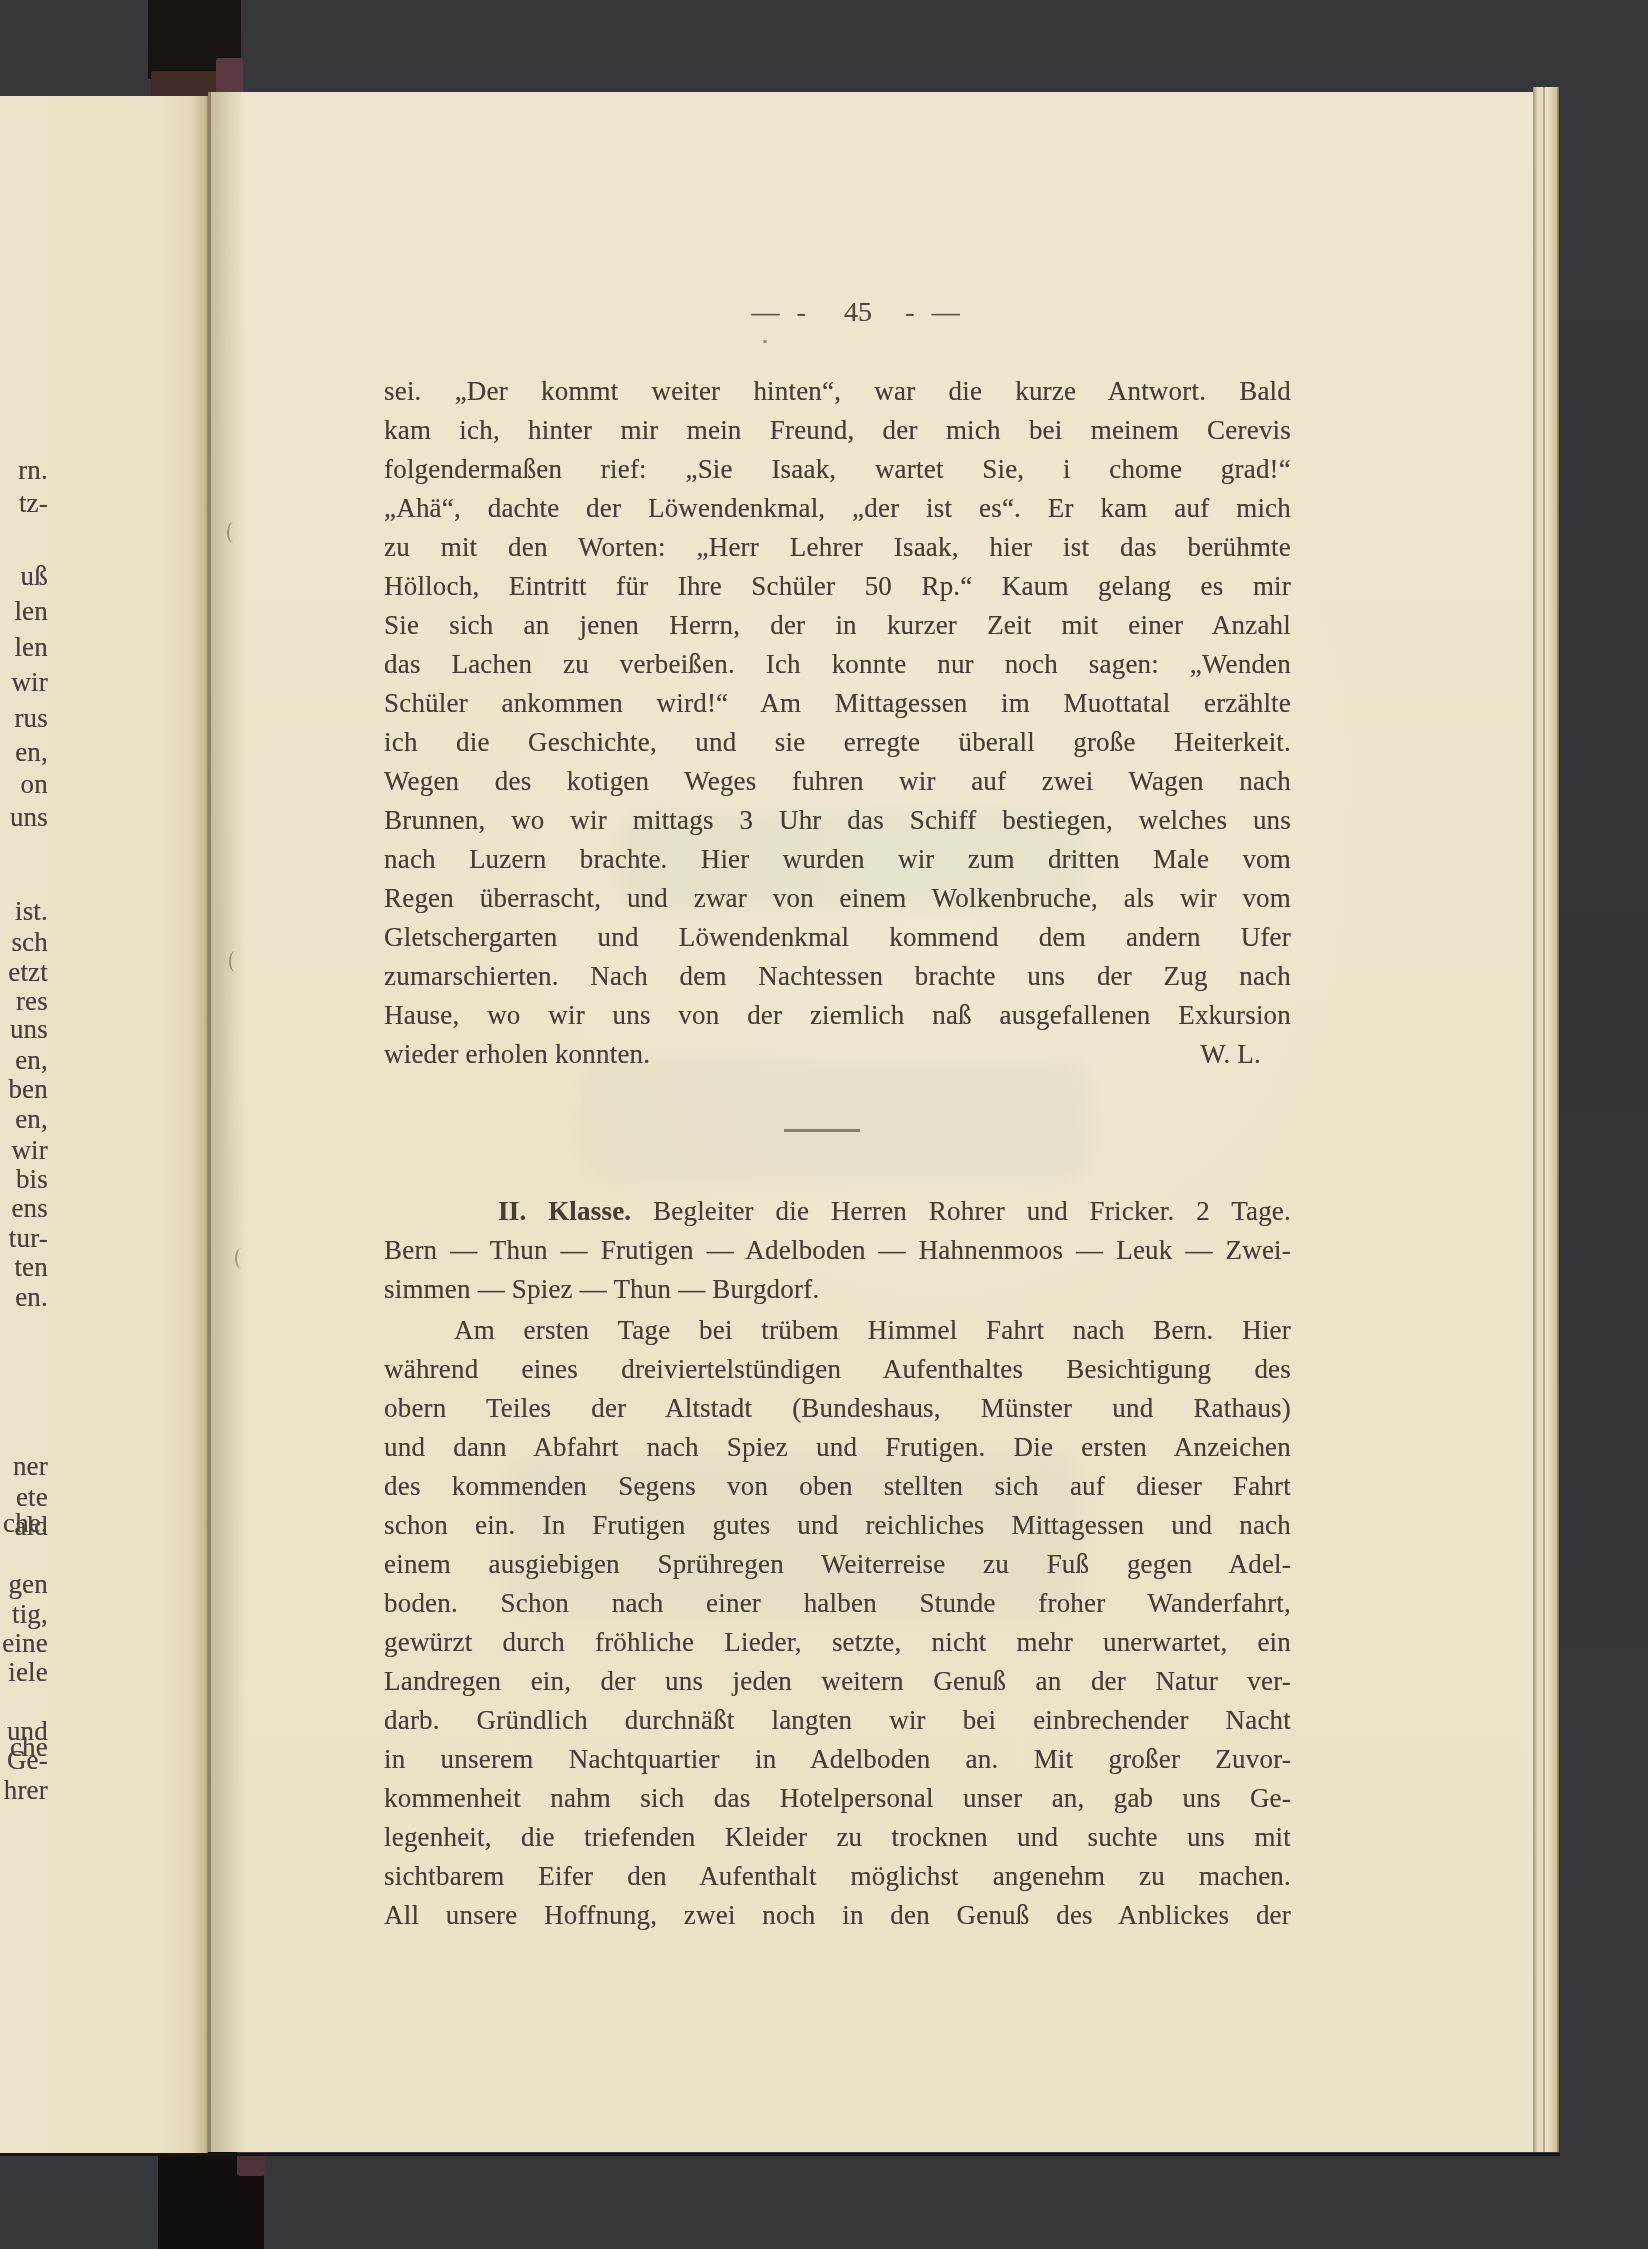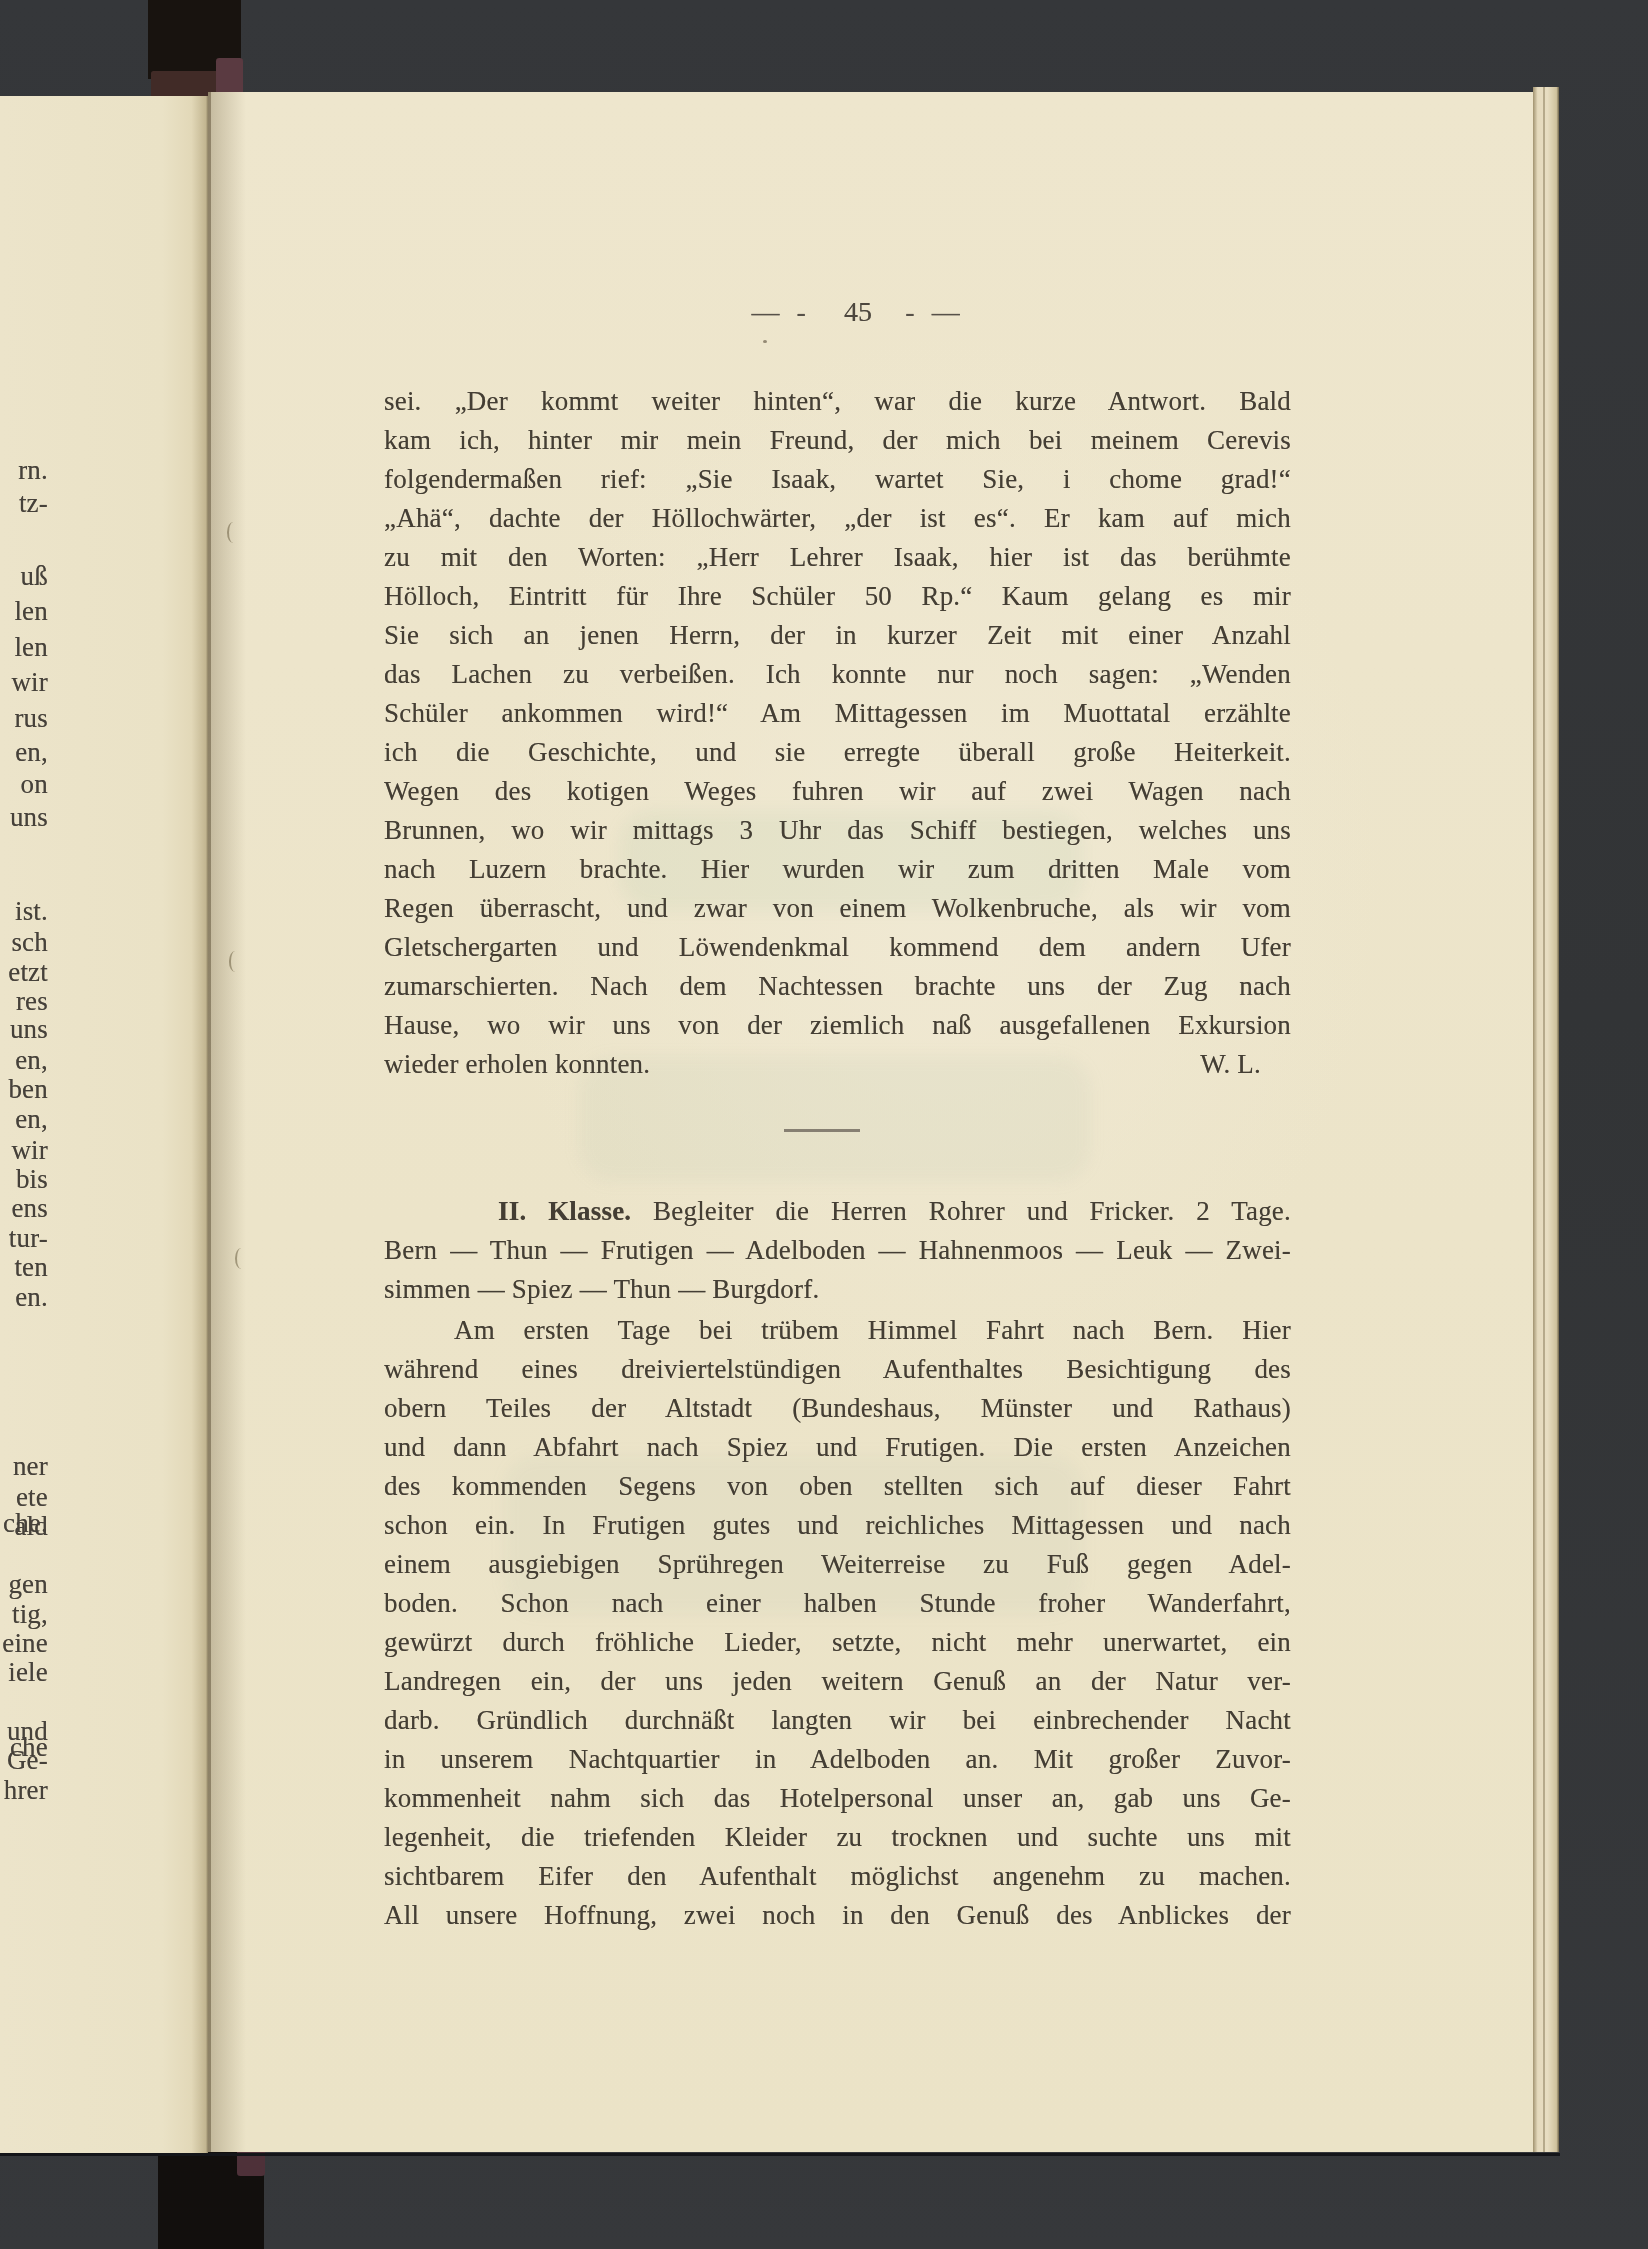--- a/index.html
+++ b/index.html
@@ -46,21 +46,21 @@
   }
   #stack-edge .inner-line{position:absolute;left:10px;top:0;width:1.6px;height:100%;background:rgba(150,136,104,.6);}
   .bottom-edge-line{position:absolute;left:0;top:2153px;width:1560px;height:3.3px;background:#141519;z-index:3;}
   
   .textcol{position:absolute;left:176px;width:907px;color:#443e34;
     font-size:27px;line-height:39px;letter-spacing:0.2px;
     text-shadow:0 0 0.5px rgba(68,62,52,.5);}
   #pageheader{top:203px;display:flex;justify-content:center;align-items:baseline;gap:33px;
     font-size:28px;line-height:33px;color:#4d473e;transform:translateX(20.6px);}
   #pageheader .dash{letter-spacing:5px;color:#575149;}
-  #para1{top:290px;}
+  #para1{top:280px;}
   #para2{top:1100px;}
   #para3{top:1219px;}
   .tline{text-align:justify;text-align-last:justify;}
   .tline.lastleft{text-align-last:left;}
   .indent{text-indent:70px;}
   .sigrow{display:flex;justify-content:space-between;}
   .sig{padding-right:30px;}
   b.lead{font-weight:bold;margin-left:44px;}
   #separator{position:absolute;left:576px;top:1037px;width:76px;height:2.5px;background:#6e675c;opacity:.8;}
 </style>
@@ -131,21 +131,21 @@
     <div id="pageheader" class="textcol">
       <span class="dash">— -</span>
       <span>45</span>
       <span class="dash">- —</span>
     </div>
 
     <div id="para1" class="textcol">
       <div class="tline">sei. „Der kommt weiter hinten“, war die kurze Antwort.  Bald</div>
       <div class="tline">kam ich, hinter mir mein Freund, der mich bei meinem Cerevis</div>
       <div class="tline">folgendermaßen rief: „Sie Isaak, wartet Sie, i chome grad!“</div>
-      <div class="tline">„Ahä“, dachte der Höllochwärter, „der ist es“.  Er kam auf mich</div>
+      <div class="tline">„Ahä“, dachte der Löwendenkmal, „der ist es“.  Er kam auf mich</div>
       <div class="tline">zu mit den Worten: „Herr Lehrer Isaak, hier ist das berühmte</div>
       <div class="tline">Hölloch, Eintritt für Ihre Schüler 50 Rp.“  Kaum gelang es mir</div>
       <div class="tline">Sie sich an jenen Herrn, der in kurzer Zeit mit einer Anzahl</div>
       <div class="tline">das Lachen zu verbeißen.  Ich konnte nur noch sagen: „Wenden</div>
       <div class="tline">Schüler ankommen wird!“  Am Mittagessen im Muottatal erzählte</div>
       <div class="tline">ich die Geschichte, und sie erregte überall große Heiterkeit.</div>
       <div class="tline">Wegen des kotigen Weges fuhren wir auf zwei Wagen nach</div>
       <div class="tline">Brunnen, wo wir mittags 3 Uhr das Schiff bestiegen, welches uns</div>
       <div class="tline">nach Luzern brachte.  Hier wurden wir zum dritten Male vom</div>
       <div class="tline">Regen überrascht, und zwar von einem Wolkenbruche, als wir vom</div>

